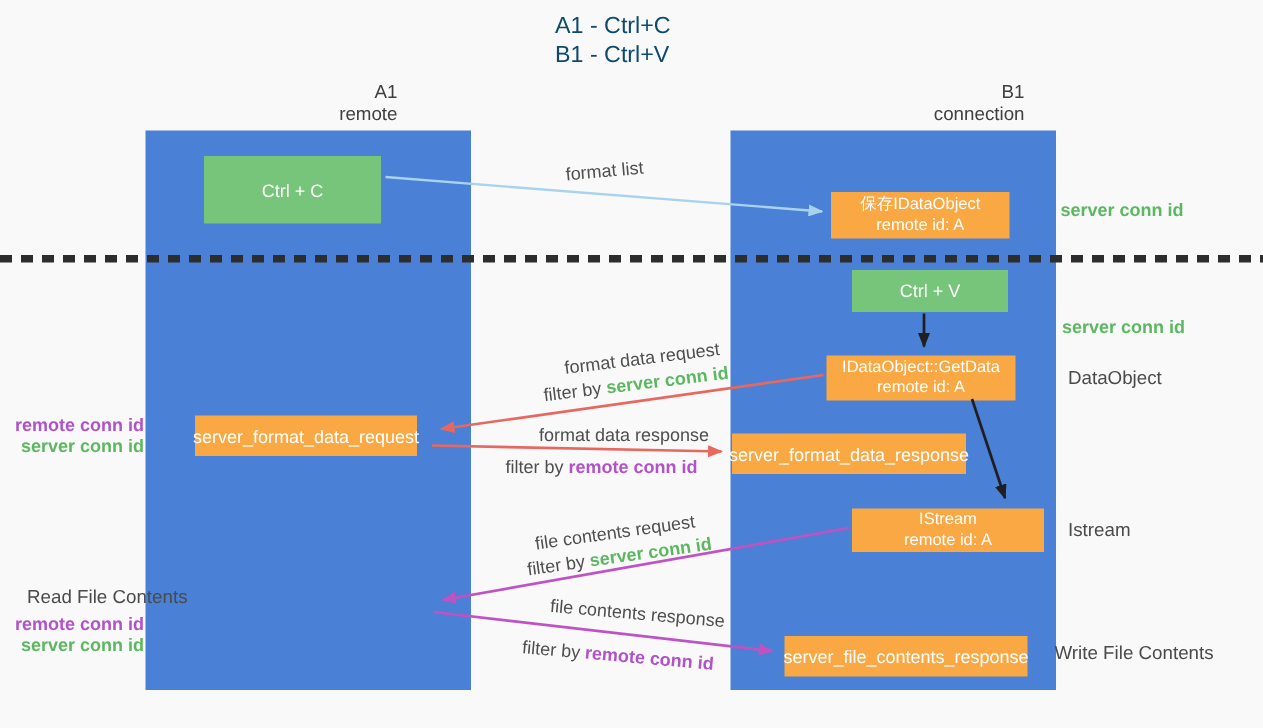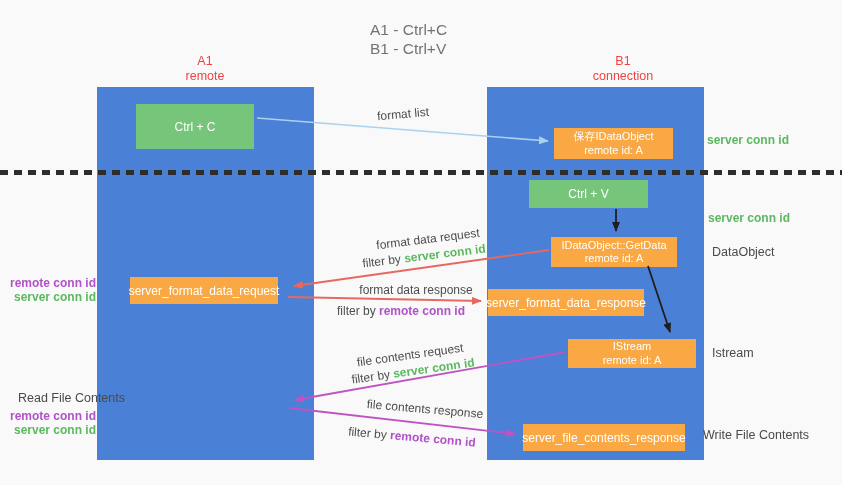--- a/index.html
+++ b/index.html
@@ -1,21 +1,21 @@
 <!DOCTYPE html>
 <html style="--background: #f9f9f9; --lane-blue: #4a80d5; --box-green: #77c47b; --box-orange: #f9a843; --arrow-red: #e8685f; --arrow-magenta: #bf53c4; --arrow-blue: #a9d2ee; --arrow-black: #1f1f1f; --text-green: #5cb860; --text-purple: #b052c8; --text-gray: #4a4a4a;"><head>
 <meta charset="utf-8">
 <style>
   html,body{margin:0;padding:0;}
   body{font-family:"Liberation Sans", sans-serif; background:var(--background,#f9f9f9);}
   .canvas{position:relative;width:842px;height:485px;overflow:hidden;background:var(--background);}
 
-  .title{position:absolute;left:370px;top:8px;font-size:15.5px;line-height:19px;color:#737373;margin-top:12px;}
+  .title{position:absolute;left:370px;top:8px;font-size:15.5px;line-height:19px;color:#0c4a6e;}
 
-  .lane-header{position:absolute;width:120px;text-align:center;font-size:12.5px;line-height:15px;color:#ef4444;top:54px;}
+  .lane-header{position:absolute;width:120px;text-align:right;font-size:12.5px;line-height:15px;color:#404040;top:54px;}
   .lane-header.left{left:145px;}
   .lane-header.right{left:563px;}
 
   .lane{position:absolute;top:87px;width:217px;height:373px;background:var(--lane-blue);}
   .lane.left{left:97px;}
   .lane.right{left:487px;}
 
   .divider{position:absolute;left:0;top:170px;width:842px;height:5px;
     background:repeating-linear-gradient(90deg,#2d2d2d 0 8px,transparent 8px 14px);}
 
@@ -69,21 +69,21 @@
 
   <div class="divider"></div>
 
   <div class="node green" style="left:136px;top:104px;width:118px;height:45px">Ctrl + C</div>
 
   <div class="node orange two" style="left:554px;top:128px;width:119px;height:31px">
     <div>保存IDataObject</div>
     <div>remote id: A</div>
   </div>
 
-  <div class="node green" style="left:529px;top:180px;width:119px;height:28px">Ctrl + V</div>
+  <div class="node green" style="left:568px;top:180px;width:104px;height:28px">Ctrl + V</div>
 
   <div class="node orange two" style="left:551px;top:237px;width:126px;height:30px">
     <div>IDataObject::GetData</div>
     <div>remote id: A</div>
   </div>
 
   <div class="node orange" style="left:130px;top:277px;width:148px;height:27px">server_format_data_request</div>
 
   <div class="node orange" style="left:488px;top:289px;width:156px;height:27px">server_format_data_response</div>
 

